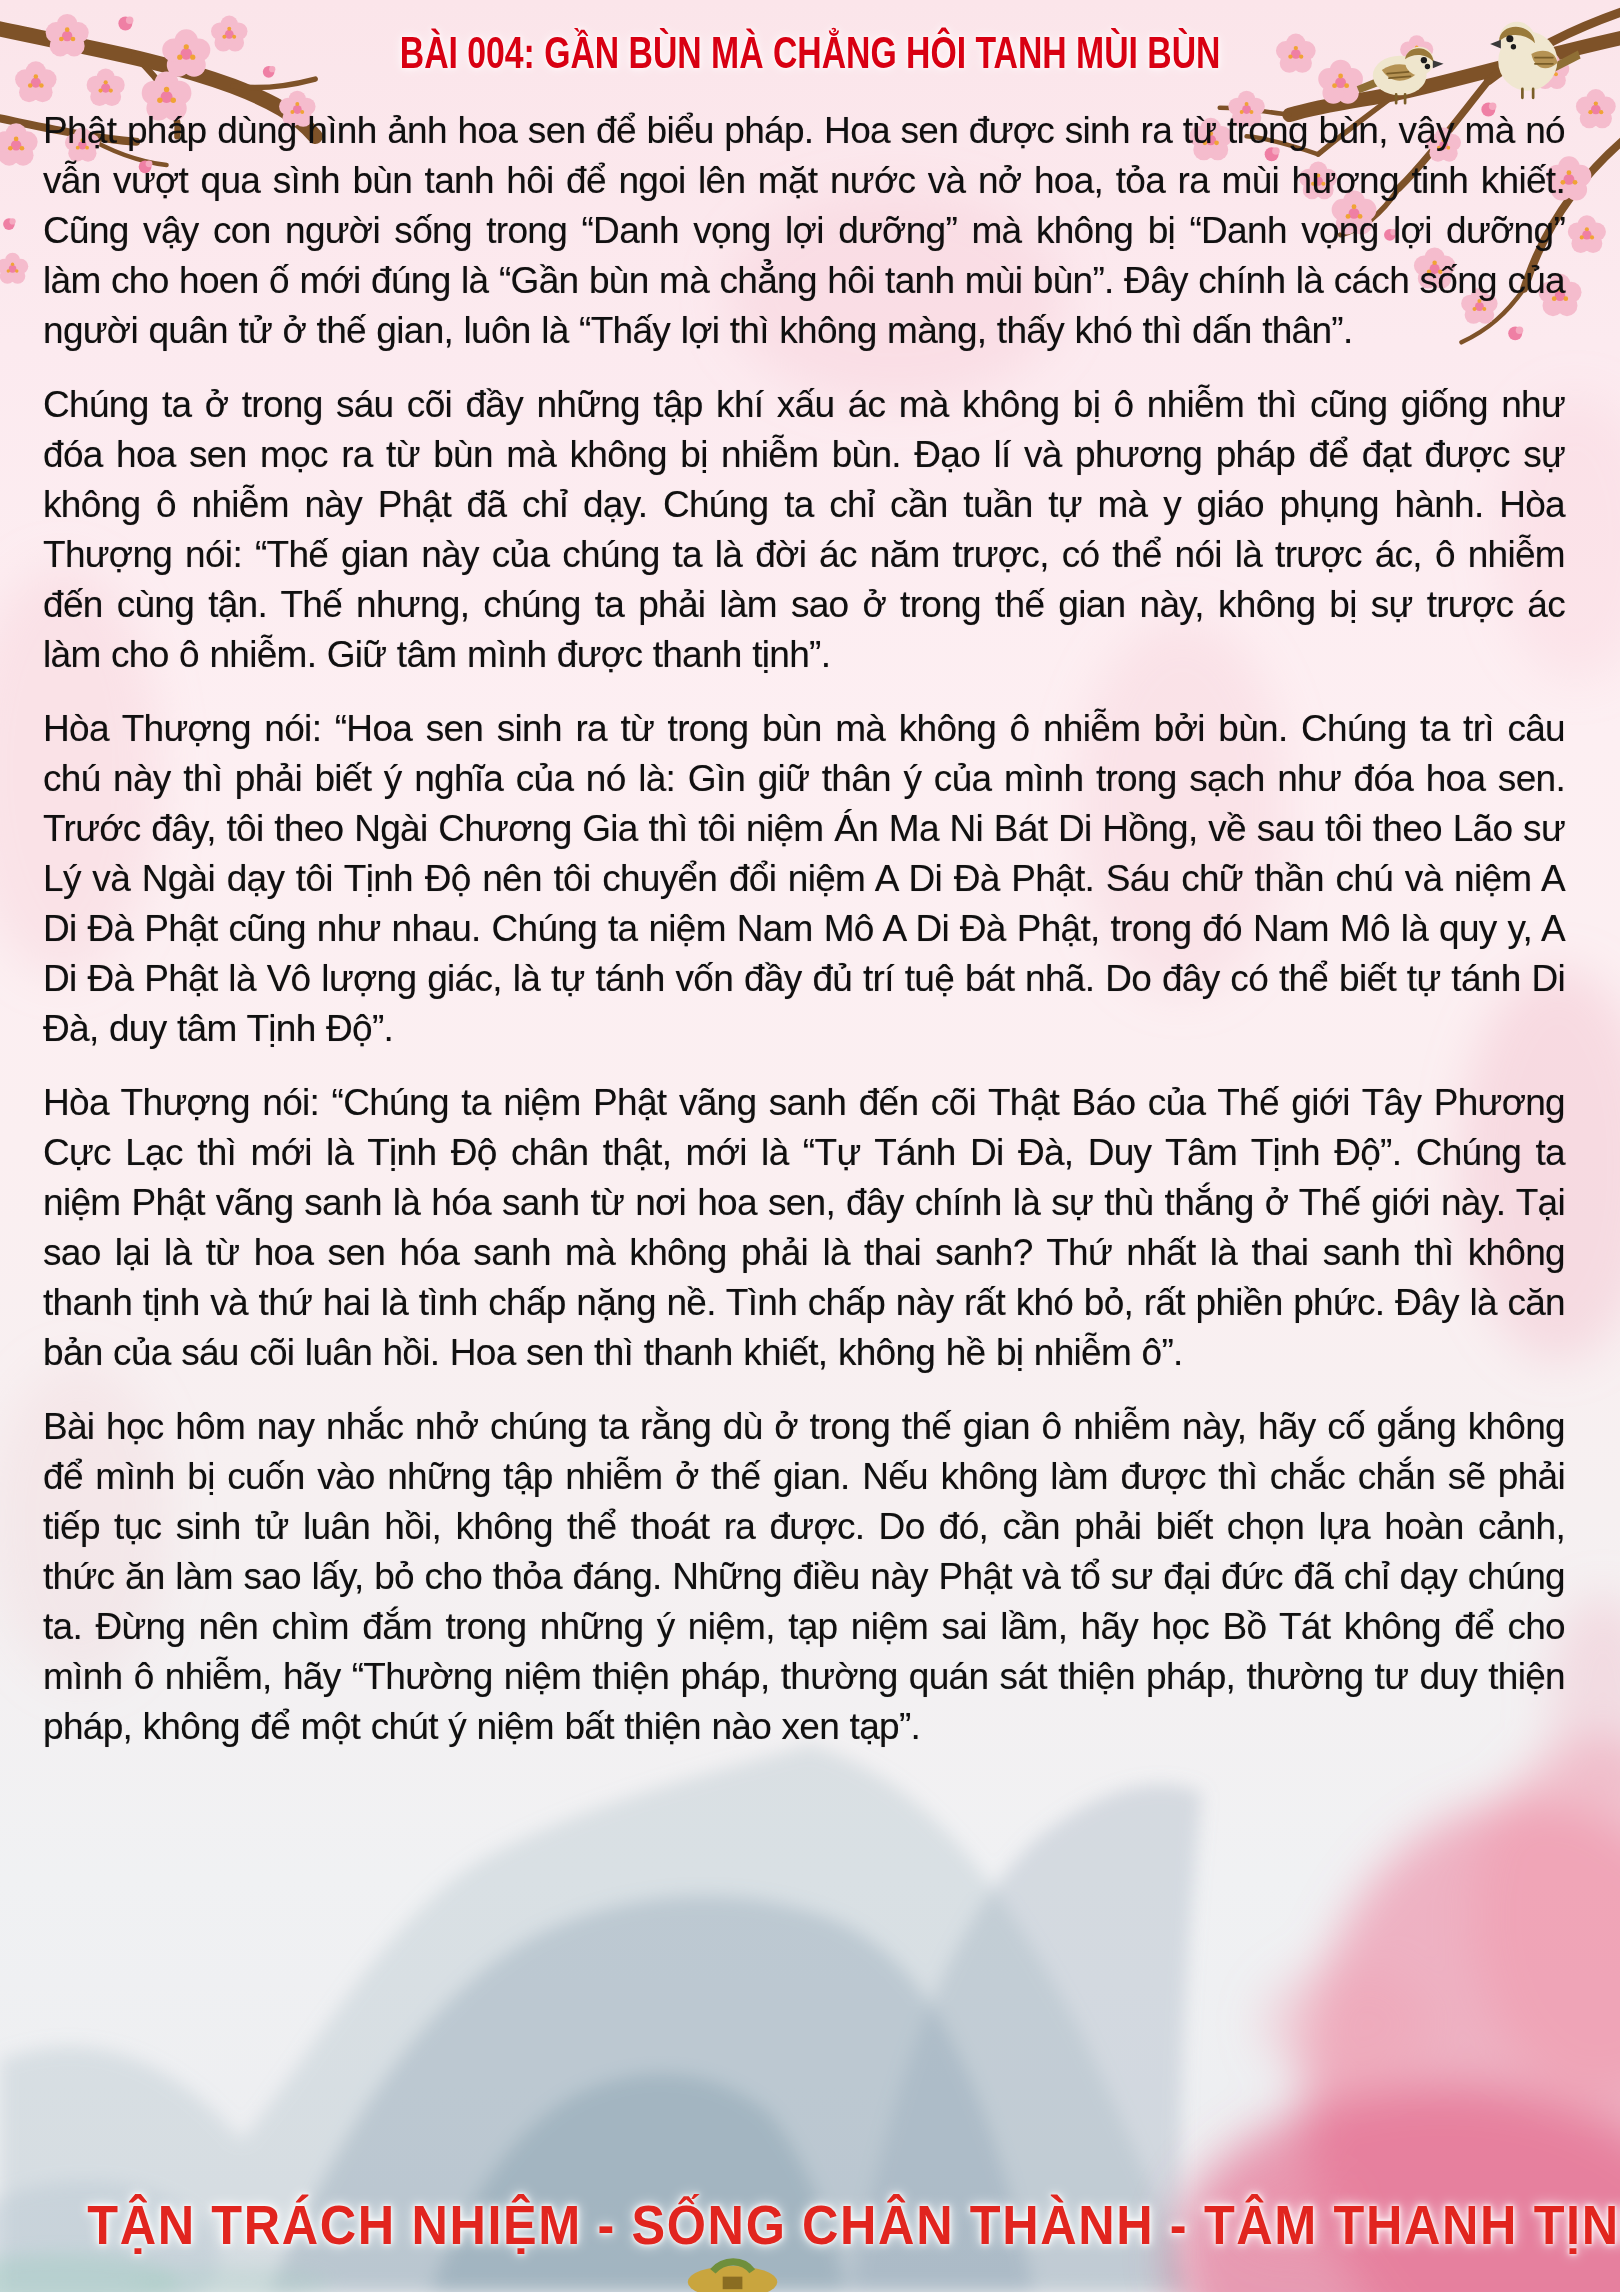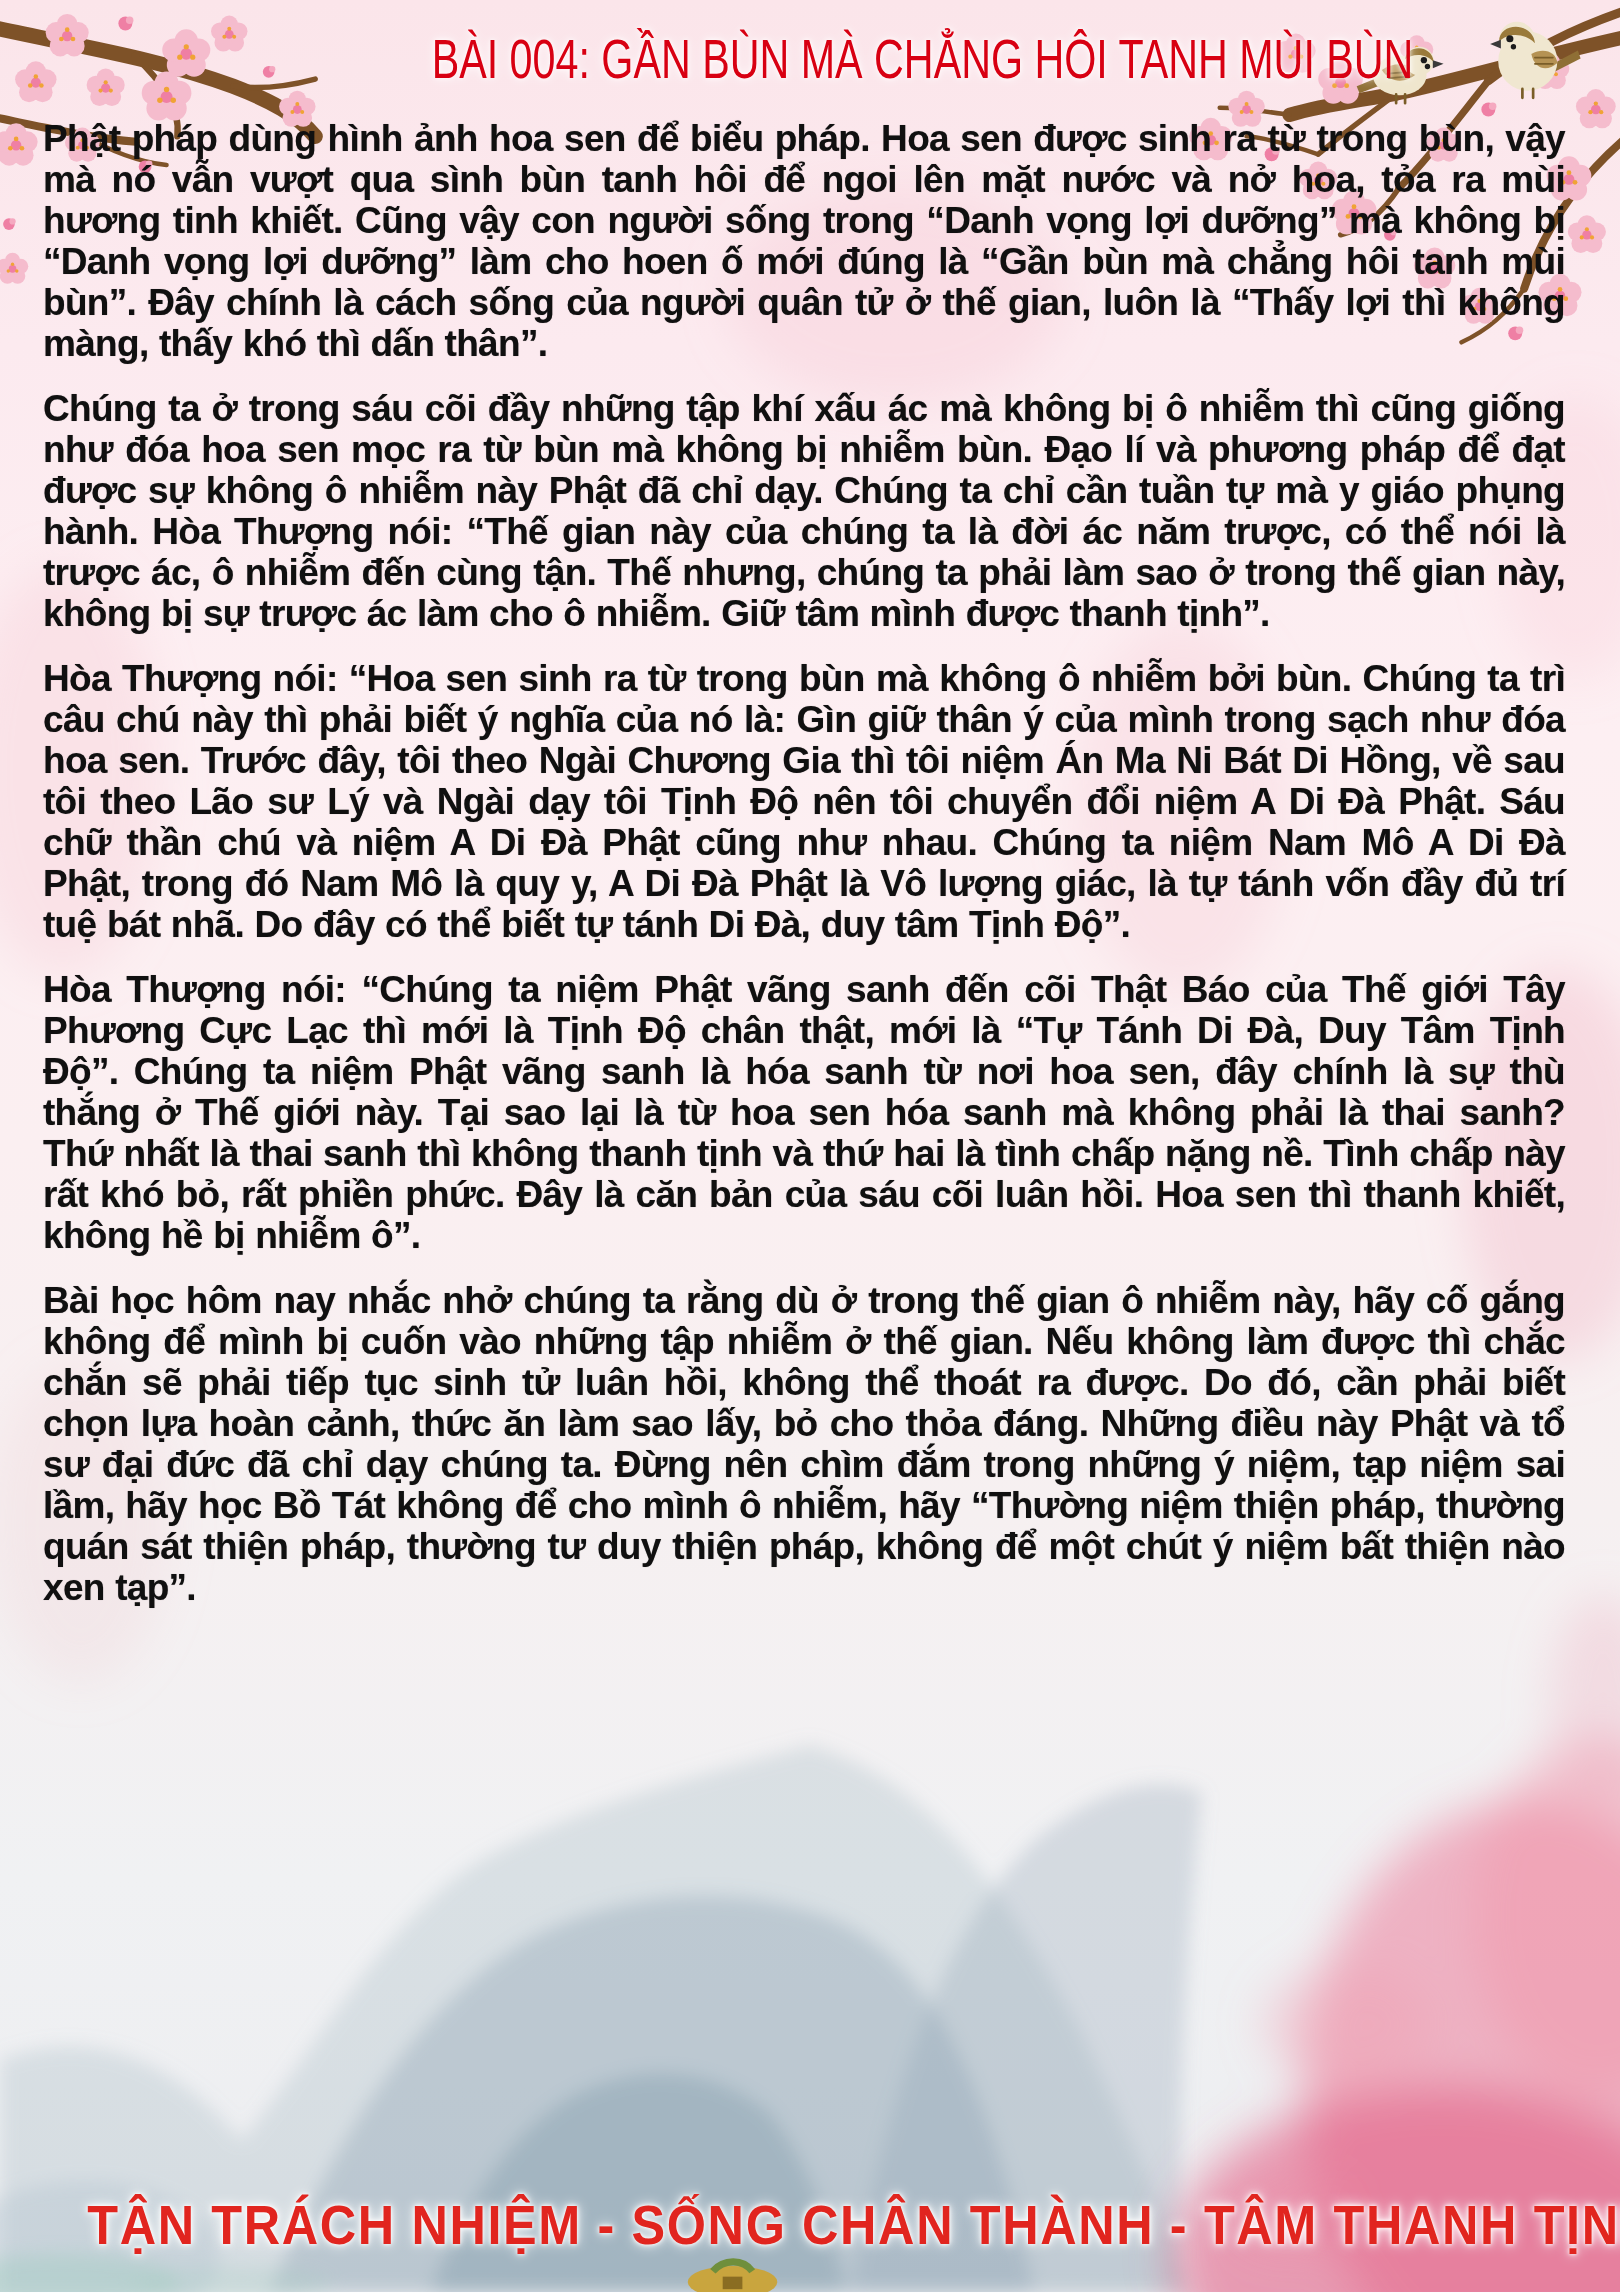--- a/index.html
+++ b/index.html
@@ -21,34 +21,34 @@
   }
   .bg-art{position:absolute;inset:0;pointer-events:none;}
   .content{
     position:absolute;inset:0;
     padding:27px 43px 0 43px;
     box-sizing:border-box;
     z-index:2;
   }
   .title{
     margin:0 0 27px 0;
-    text-align:right;
-    font-size:55px;
-    font-weight:normal;
+    text-align:center;
+    font-size:45px;
+    font-weight:bold;
     color:var(--title-red,#d80012);
     white-space:nowrap;
     letter-spacing:0px;
     text-shadow:0 0 12.5px rgba(255,255,255,.95), 0 0 5.4px rgba(255,255,255,.9);
   }
   .condense{display:inline-block;transform:scaleX(.75);transform-origin:center;}
   .body-text p{
     margin:0 12px 24px 0;
     font-size:37px;
-    font-weight:bold;
-    line-height:41px;
+    font-weight:normal;
+    line-height:50px;
     letter-spacing:-0.7px;
     word-spacing:0.9px;
     text-align:justify;
     color:var(--body-text,#101010);
     text-shadow:0 0 0.9px rgba(0,0,0,.35);
   }
   .body-text p:last-child{margin-bottom:0;}
   .footer{
     position:absolute;left:0;right:0;top:2192px;
     text-align:center;

